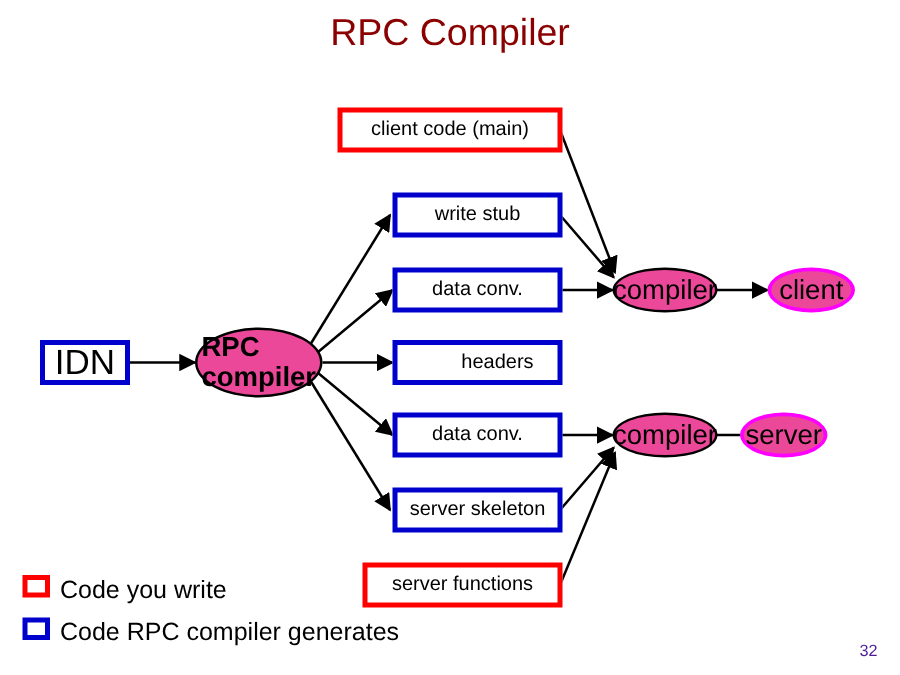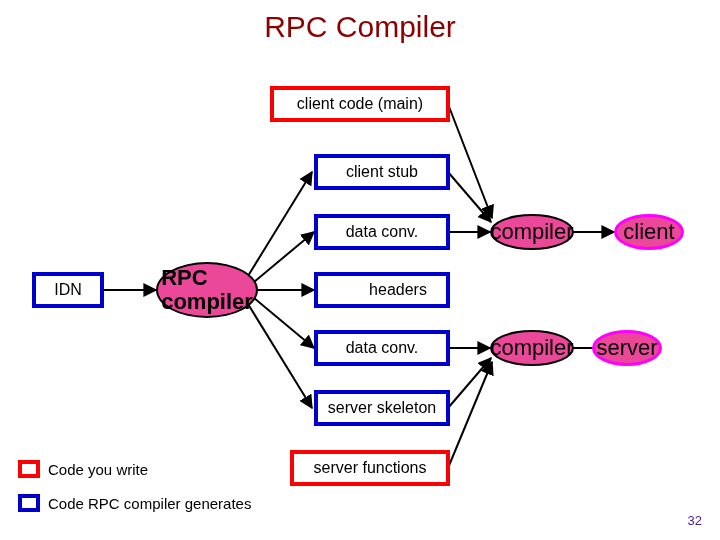--- a/index.html
+++ b/index.html
@@ -44,21 +44,21 @@
     text-align: left;
     line-height: 1.1;
   }
   .magenta-ellipse { border: 3px solid #ff00ff; }
   .legend-sw {
     position: absolute;
     width: 22px; height: 18px;
   }
   .legend-text {
     position: absolute;
-    font-size: 15px;
+    font-size: 20px;
   }
   .pagenum {
     position: absolute;
     right: 18px;
     bottom: 12px;
     font-size: 13px;
     color: #4c1d95;
   }
   svg.arrows {
     position: absolute;
@@ -92,27 +92,27 @@
   <line x1="448" y1="348" x2="490" y2="348" stroke="#000" stroke-width="2" marker-end="url(#arr)"></line>
   <line x1="448" y1="408" x2="491" y2="358" stroke="#000" stroke-width="2" marker-end="url(#arr)"></line>
   <line x1="448" y1="468" x2="492" y2="362" stroke="#000" stroke-width="2" marker-end="url(#arr)"></line>
 
   <line x1="572" y1="232" x2="614" y2="232" stroke="#000" stroke-width="2" marker-end="url(#arr)"></line>
   <line x1="572" y1="348" x2="614" y2="348" stroke="#000" stroke-width="2" marker-end="url(#arr)"></line>
 </svg>
 
 <div class="title">RPC Compiler</div>
 
-<div class="box blue-box" style="left:32px; top:272px; width:72px; height:36px; font-size:16px;">IDN</div>
+<div class="box blue-box" style="left:32px; top:272px; width:72px; height:36px; font-size:28px;">IDN</div>
 
 <div class="ellipse" style="left:156px; top:262px; width:102px; height:56px; white-space:pre-line;font-weight:bold;">RPC
 compiler</div>
 
 <div class="box red-box" style="left:270px; top:86px; width:180px; height:36px;">client code (main)</div>
-<div class="box blue-box" style="left:314px; top:154px; width:136px; height:36px;">client stub</div>
+<div class="box blue-box" style="left:314px; top:154px; width:136px; height:36px;">write stub</div>
 <div class="box blue-box" style="left:314px; top:214px; width:136px; height:36px;">data conv.</div>
 <div class="box blue-box" style="left:314px; top:272px; width:136px; height:36px;padding-left:32px;">headers</div>
 <div class="box blue-box" style="left:314px; top:330px; width:136px; height:36px;">data conv.</div>
 <div class="box blue-box" style="left:314px; top:390px; width:136px; height:36px;">server skeleton</div>
 <div class="box red-box" style="left:290px; top:450px; width:160px; height:36px;">server functions</div>
 
 <div class="ellipse" style="left:490px; top:214px; width:84px; height:36px;">compiler</div>
 <div class="ellipse" style="left:490px; top:330px; width:84px; height:36px;">compiler</div>
 
 <div class="ellipse magenta-ellipse" style="left:614px; top:214px; width:70px; height:36px;">client</div>

